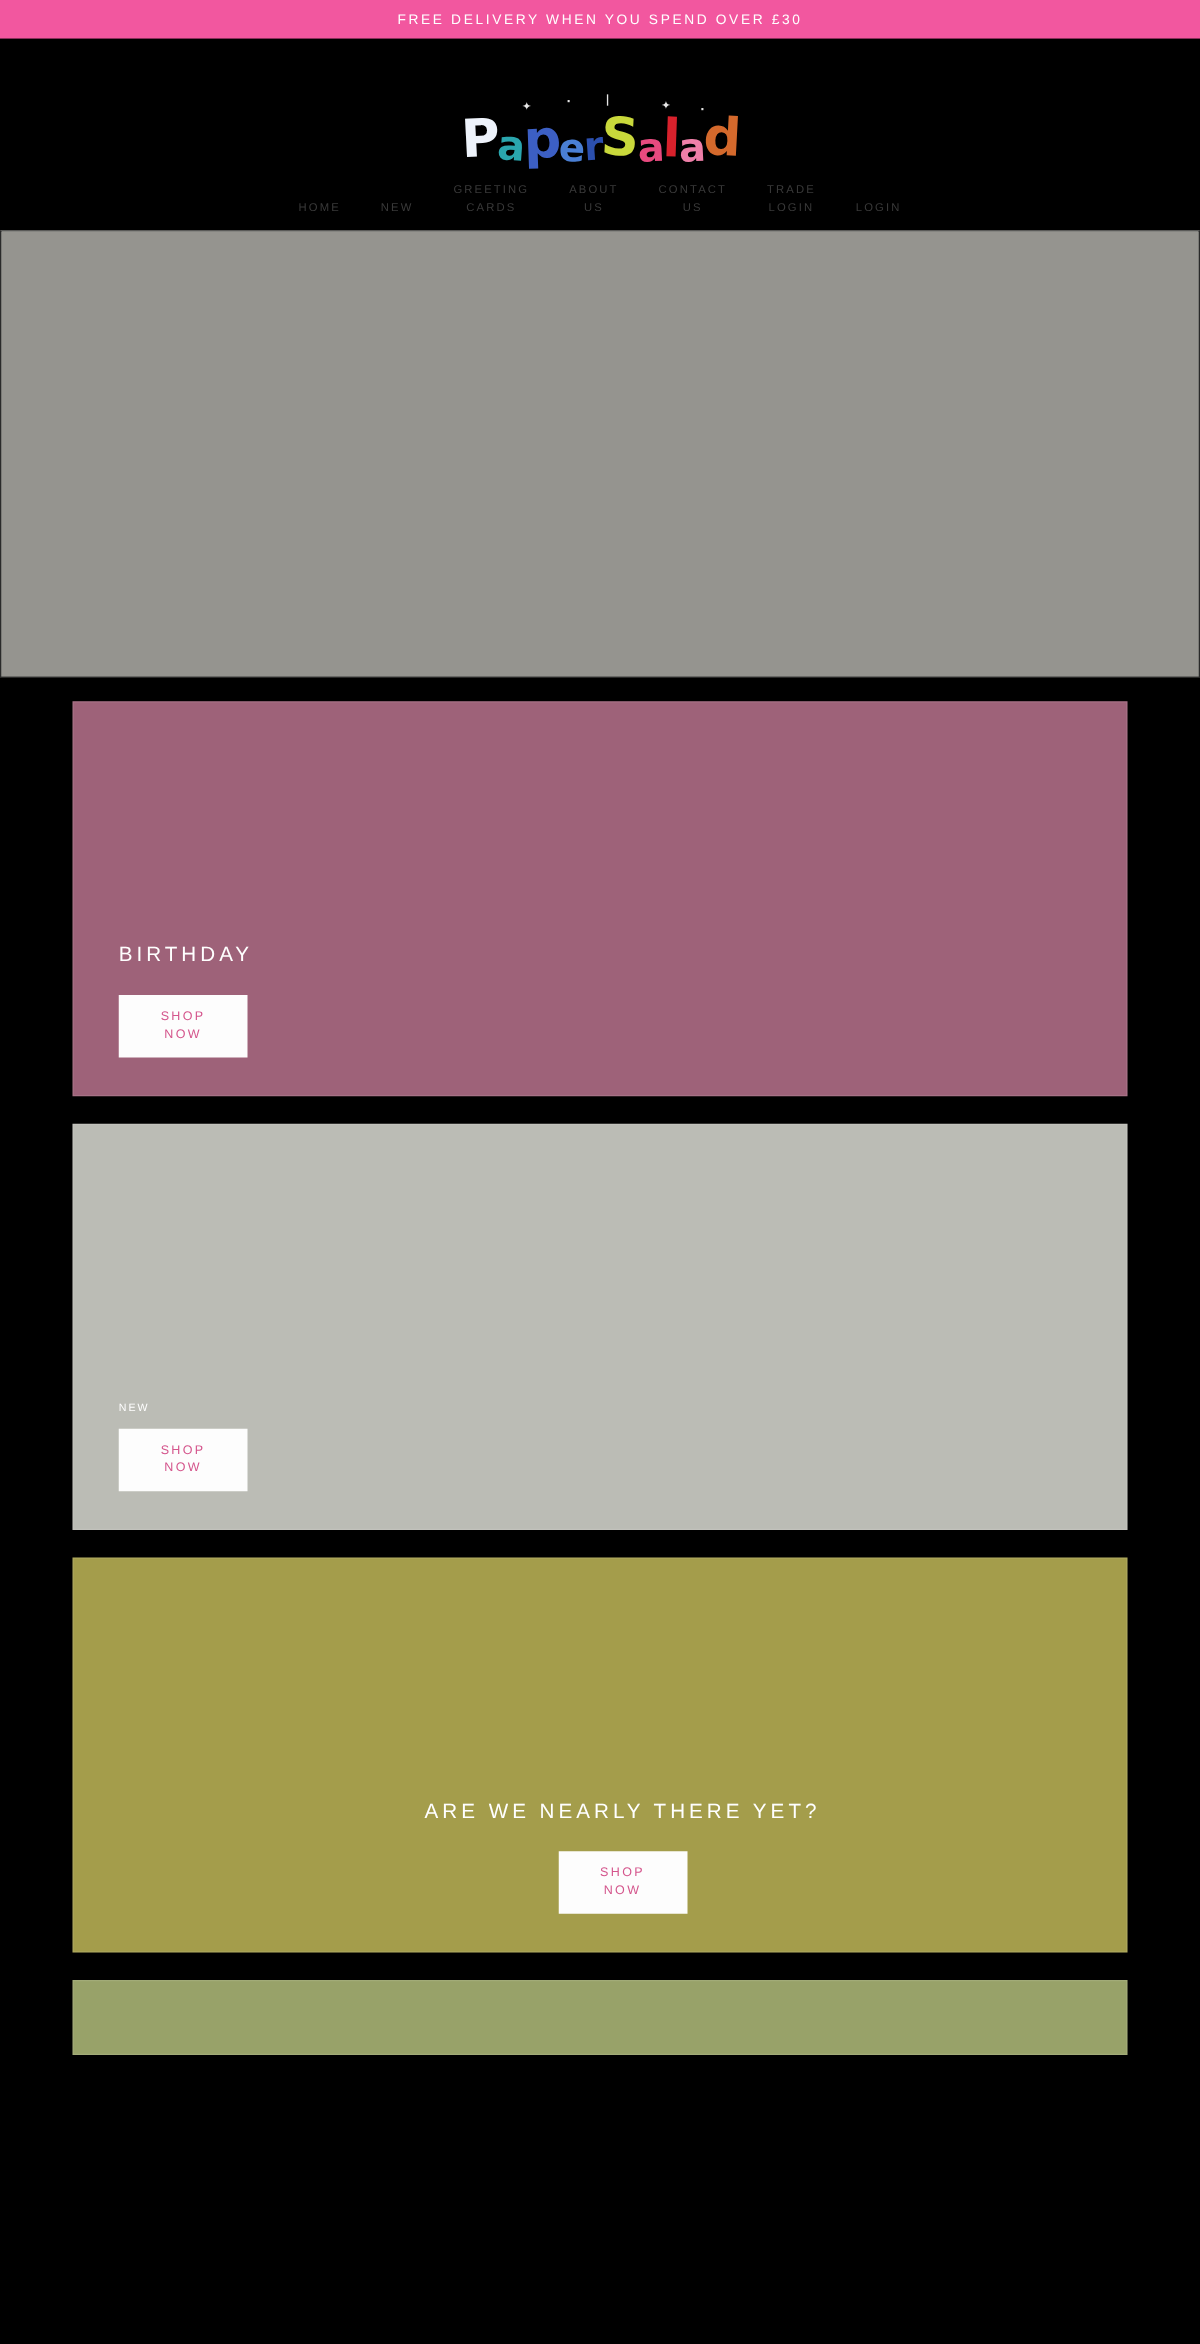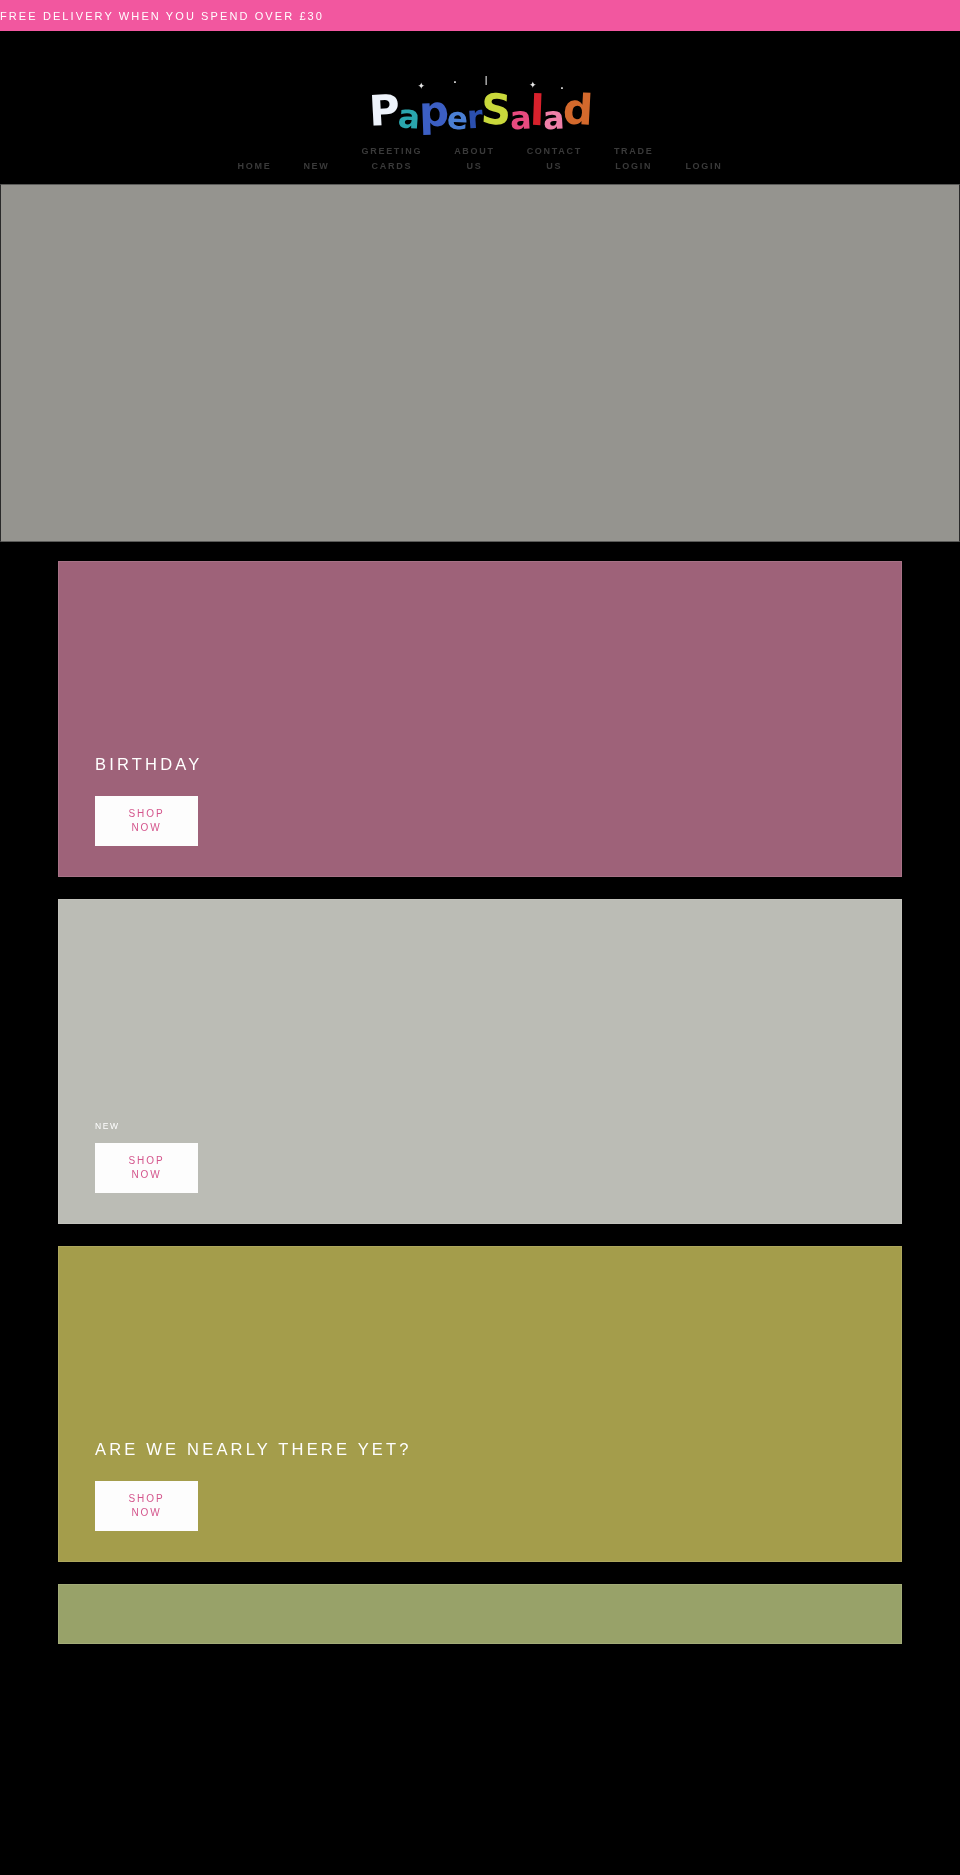--- a/index.html
+++ b/index.html
@@ -10,20 +10,21 @@
     font-family: "Liberation Sans", sans-serif;
   }
   body { width: 960px; overflow-x: hidden; }
 
   
   .promo-bar {
     background: #f2579f;
     height: 31px;
     display: flex;
     align-items: center;
+    justify-content: center;
   }
   .promo-text {
     color: #ffffff;
     font-size: 11px;
     letter-spacing: 2.1px;
     font-weight: 400;
     text-transform: uppercase;
     white-space: nowrap;
   }
 
@@ -83,21 +84,21 @@
   .nav-item {
     color: #3a3a3a;
     font-size: 9px;
     letter-spacing: 1.7px;
     text-transform: uppercase;
     text-align: center;
     line-height: 15px;
     padding: 0 16px;
     cursor: pointer;
     white-space: pre-line;
-    font-weight: 700;
+    font-weight: 400;
   }
   .nav-item.two-line { line-height: 15px; }
 
   
   .hero {
     height: 358px;
     background: #95948f;
     border-top: 1px solid #5a5a58;
     border-bottom: 1px solid #5a5a58;
     border-left: 1px solid #2a2a2a;
@@ -115,21 +116,21 @@
     margin: 0 auto 22px auto;
     position: relative;
     display: flex;
     flex-direction: column;
     justify-content: flex-end;
     padding: 0 0 30px 36px;
     border: 1px solid rgba(255,255,255,0.10);
   }
   .promo-card.card-birthday { height: 316px; background: #9e6279; }
   .promo-card.card-celebrate { height: 325px; background: #bbbcb5; }
-  .promo-card.card-journey { height: 316px; background: #a49d4b; }
+  .promo-card.card-journey { height: 316px; background: #a49d4b; align-items: center; }
   .promo-card.card-fourth { height: 60px; background: #98a269; margin-bottom: 0; }
 
   .card-eyebrow {
     color: #ffffff;
     font-size: 8.5px;
     letter-spacing: 1.6px;
     text-transform: uppercase;
     margin-bottom: 12px;
   }
   .card-title {

